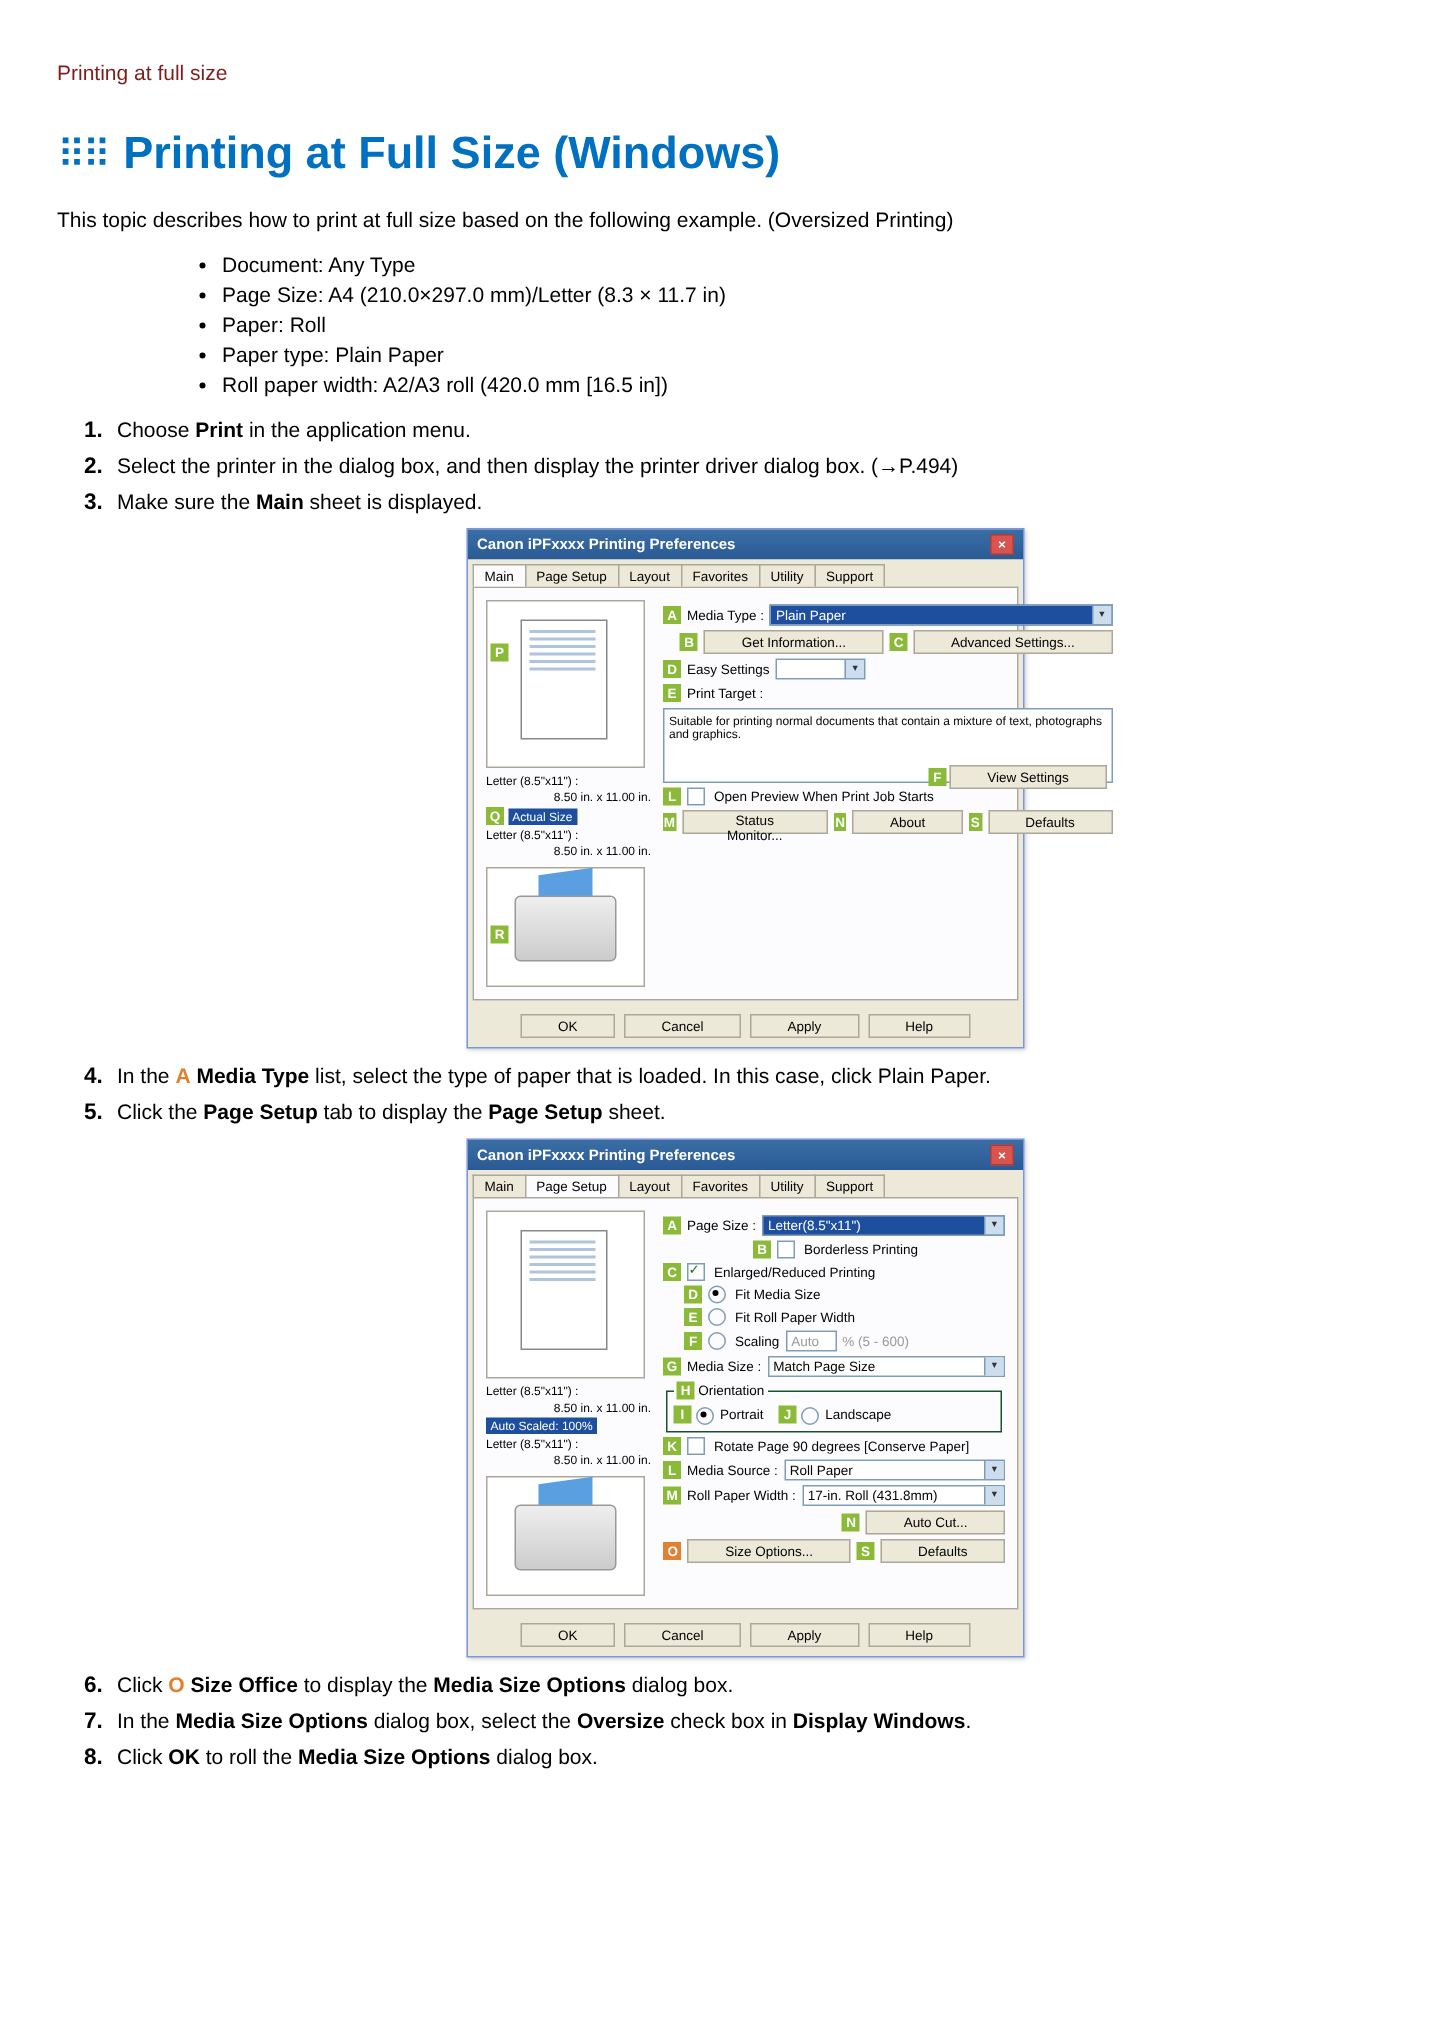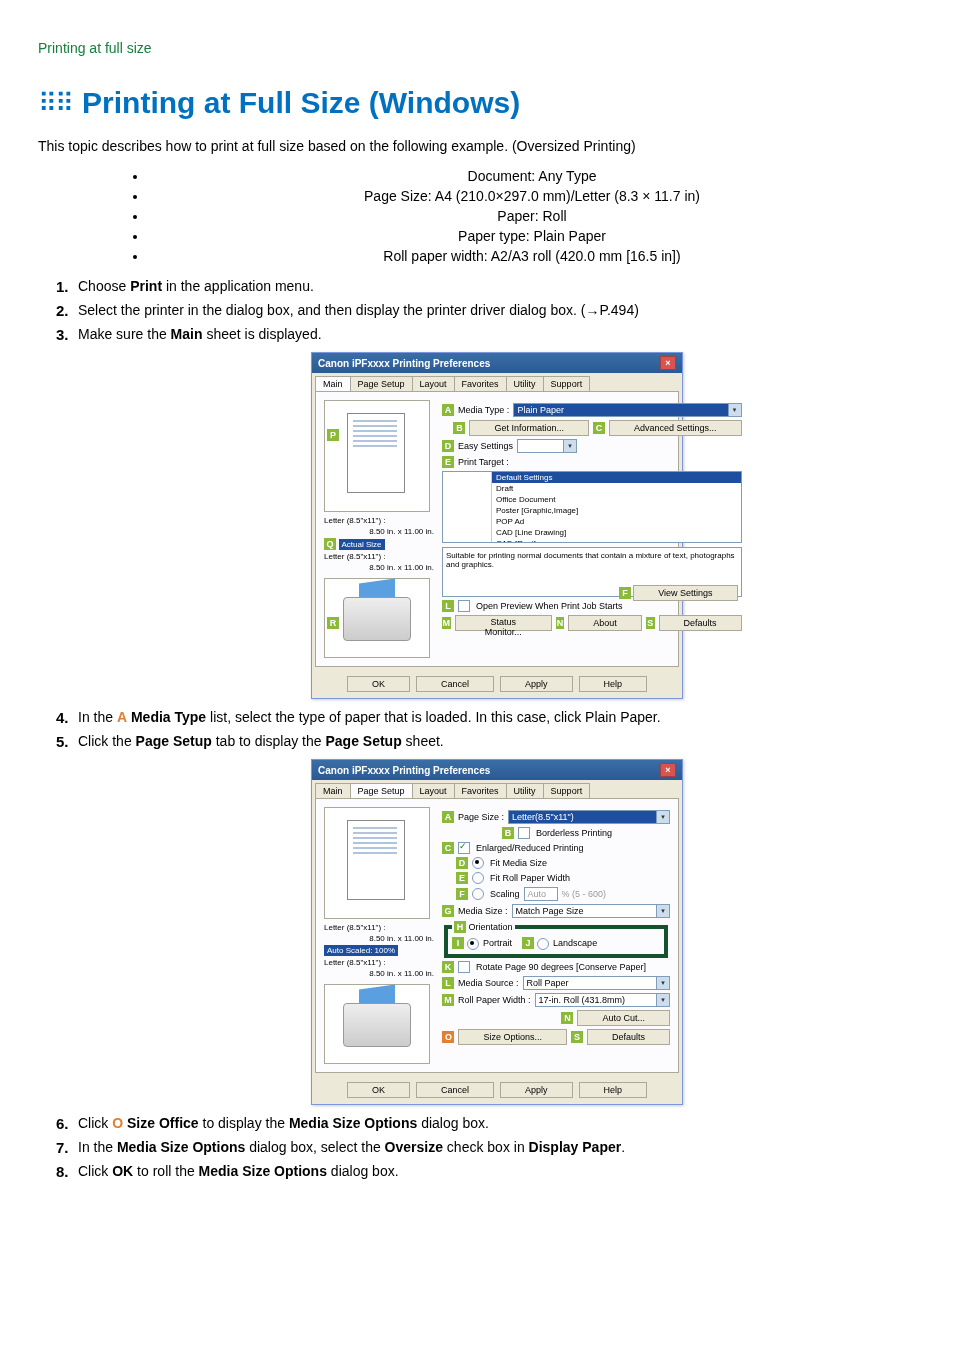--- a/index.html
+++ b/index.html
@@ -6,21 +6,21 @@
     margin: 0;
     padding: 40px 38px;
     font-family: Arial, Helvetica, sans-serif;
     background: #fff;
     color: #000;
     width: 954px;
     box-sizing: border-box;
   }
   .breadcrumb {
     font-size: 14px;
-    color: #15803d;
+    color: #7f1d1d;
     margin-bottom: 30px;
   }
   .title-row {
     display: flex;
     align-items: center;
     gap: 10px;
     margin-bottom: 18px;
   }
   .title-icon {
     color: #0070c0;
@@ -35,21 +35,20 @@
   }
   .intro {
     font-size: 14px;
     margin-bottom: 14px;
   }
   .bullets {
     list-style: disc;
     margin: 0 0 14px 0;
     padding-left: 110px;
     font-size: 14px;
-    text-align: center;
   }
   .bullets li {
     margin: 4px 0;
   }
   .steps {
     list-style: none;
     padding-left: 40px;
     margin: 0;
     font-size: 14px;
   }
@@ -251,21 +250,21 @@
     display: flex;
     justify-content: center;
     gap: 6px;
     padding: 6px;
   }
   .label-letter-inline {
     color: #e08030;
     font-weight: bold;
   }
   fieldset.orientation {
-    border:4px solid #14532d;
+    border:1px solid #14532d;
     padding:4px;
     font-size:9px;
   }
   .radio { width:10px;height:10px;border:1px solid #7f9db9;border-radius:50%;display:inline-block;vertical-align:middle;margin-right:2px;position:relative;}
   .radio.on::after{content:"";position:absolute;left:2px;top:2px;width:4px;height:4px;background:#000;border-radius:50%;}
   .chk{width:10px;height:10px;border:1px solid #7f9db9;display:inline-block;vertical-align:middle;margin-right:2px;background:#fff;position:relative;}
   .chk.on::after{content:"✓";position:absolute;left:0;top:-2px;font-size:9px;color:#2a6d2a;}
 </style>
 </head>
 <body>
@@ -354,33 +353,20 @@
             <div class="row">
               <span class="letter-badge">D</span>
               <span class="field-label">Easy Settings</span>
               <div class="combo" style="width:60px;flex:none">
                   <span class="combo-arrow">▾</span>
                 </div>
             </div>
             <div class="row">
               <span class="letter-badge">E</span>
               <span class="field-label">Print Target :</span>
-            </div>
-            <div class="listbox">
-              <div class="listbox-thumb"></div>
-              <div class="listbox-items">
-                <div class="sel">Default Settings</div>
-                <div>Draft</div>
-                <div>Office Document</div>
-                <div>Poster [Graphic,Image]</div>
-                <div>POP Ad</div>
-                <div>CAD [Line Drawing]</div>
-                <div>CAD [Rast]</div>
-
-              </div>
             </div>
             <div class="desc-box">
               <span>Suitable for printing normal documents that contain a mixture of text, photographs and graphics.</span>
               <div style="text-align:right;margin-top:16px;">
                 <span class="letter-badge">F</span>
                 <button class="btn">View Settings</button>
               </div>
             </div>
             <div class="row">
               <span class="letter-badge">L</span>
@@ -537,19 +523,19 @@
       </div>
     </div>
   </li>
 
   <li>
     <span class="step-num">6.</span>
     <span>Click </span><span class="label-letter-inline">O</span> <b>Size Office</b><span> to display the </span><b>Media Size Options</b><span> dialog box.</span>
   </li>
   <li>
     <span class="step-num">7.</span>
-    <span>In the </span><b>Media Size Options</b><span> dialog box, select the </span><b>Oversize</b><span> check box in </span><b>Display Paper</b><span>.</span>
+    <span>In the </span><b>Media Size Options</b><span> dialog box, select the </span><b>Oversize</b><span> check box in </span><b>Display Windows</b><span>.</span>
   </li>
   <li>
     <span class="step-num">8.</span>
     <span>Click </span><b>OK</b><span> to roll the </span><b>Media Size Options</b><span> dialog box.</span>
   </li>
 </ol>
 
 </body></html>

